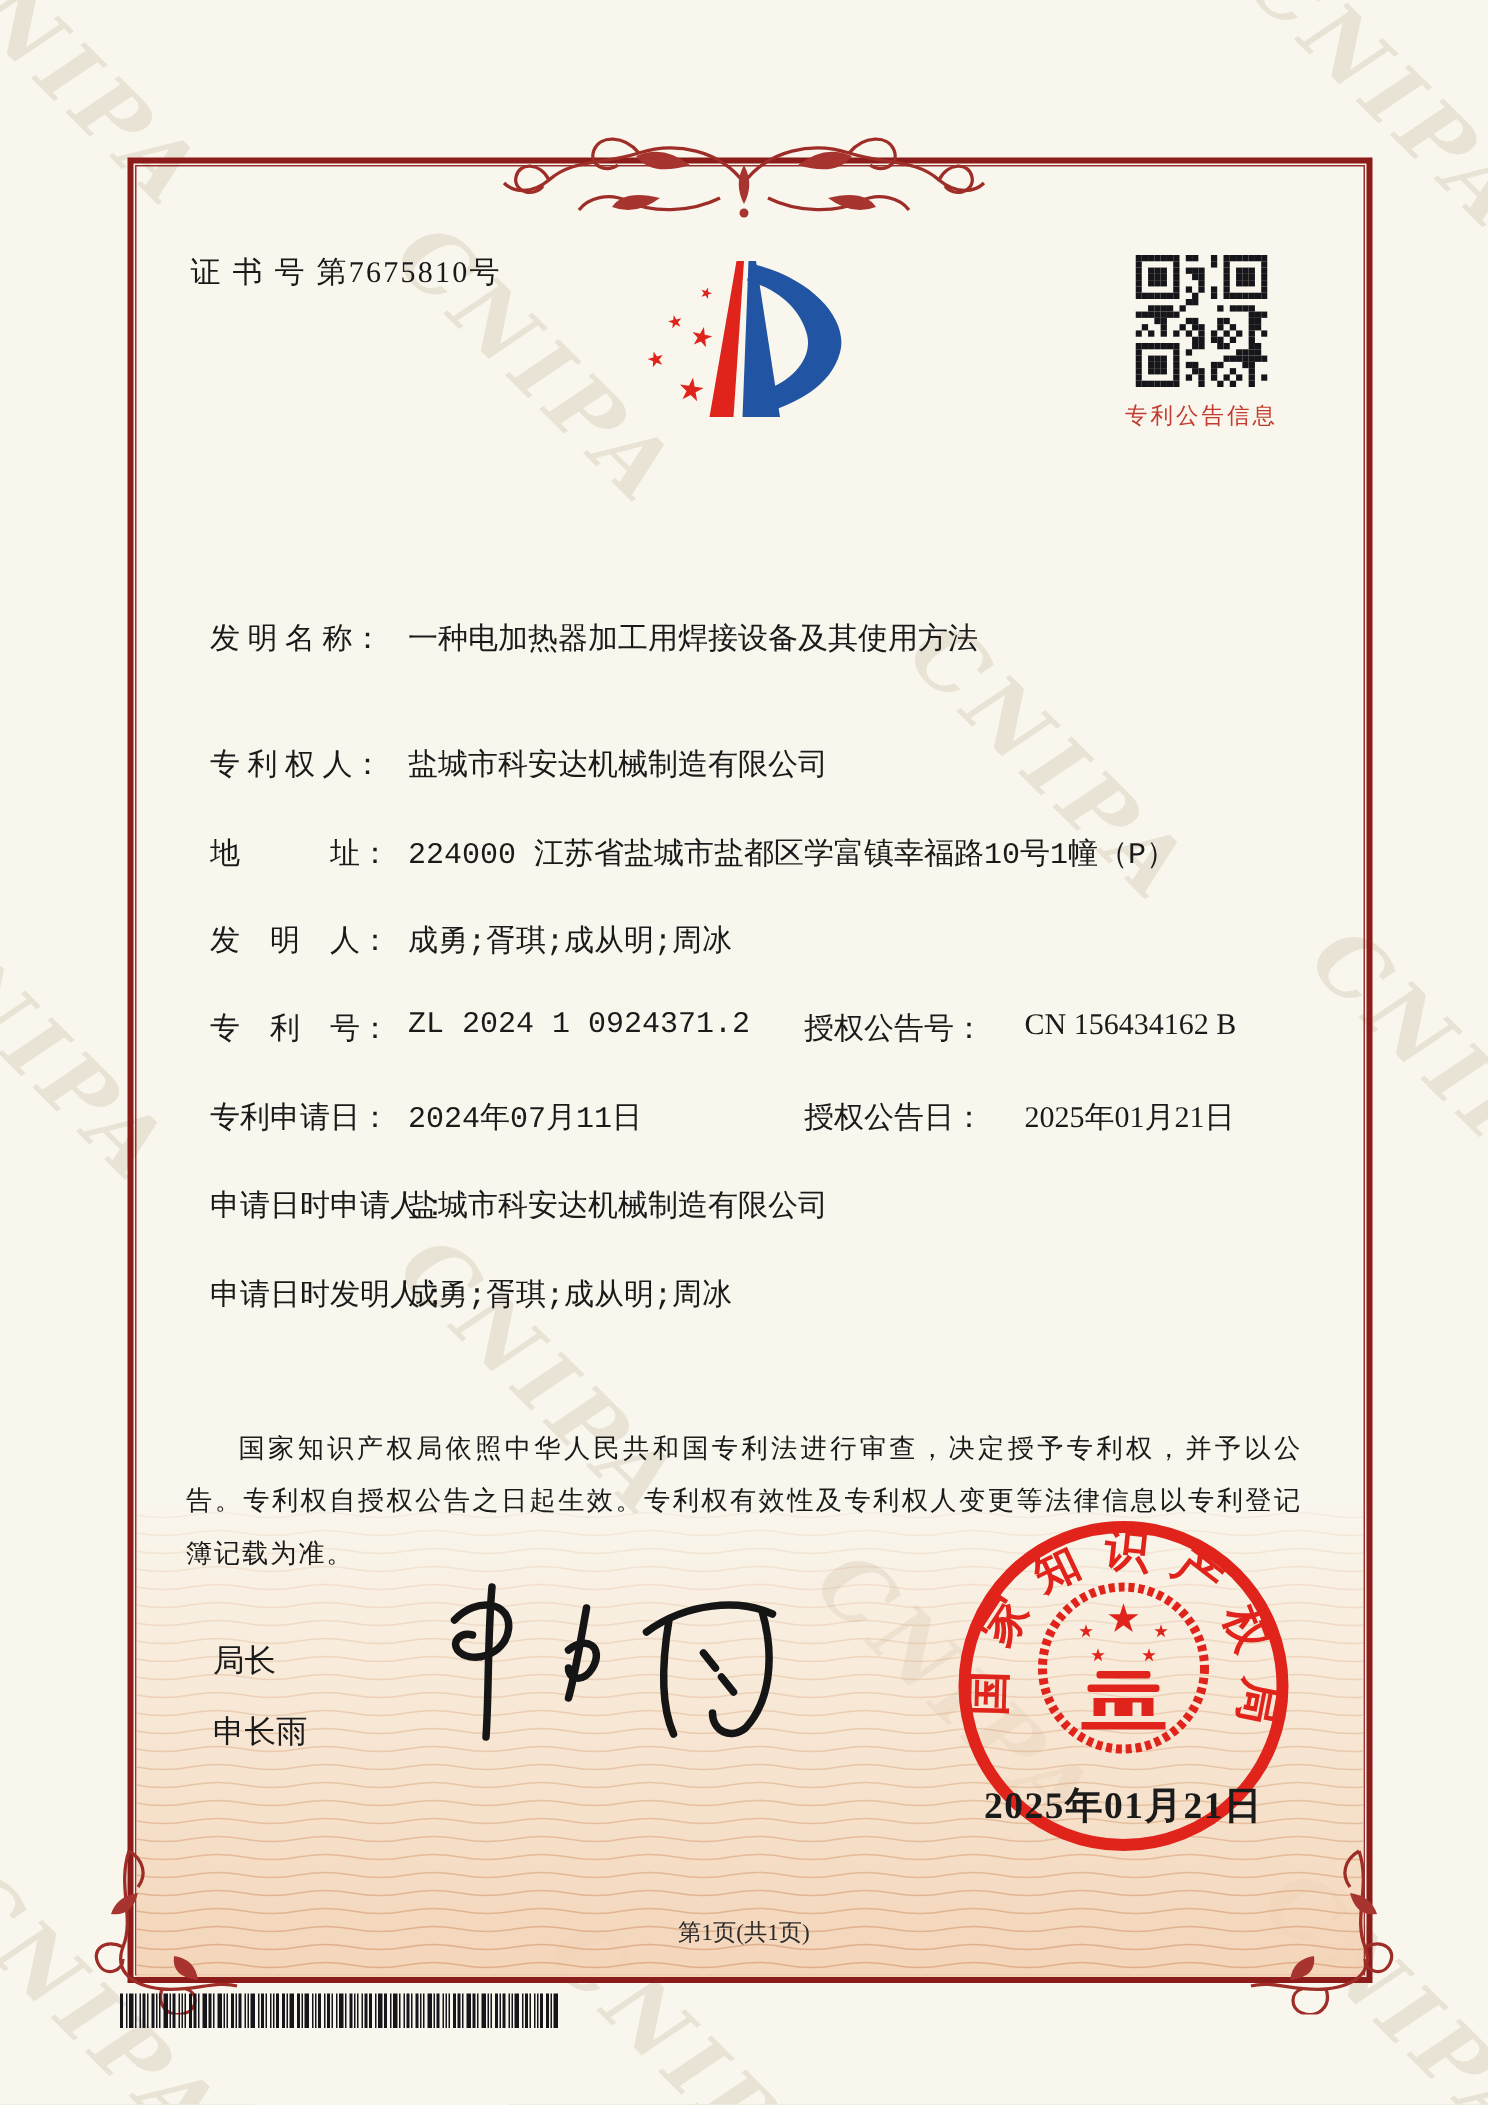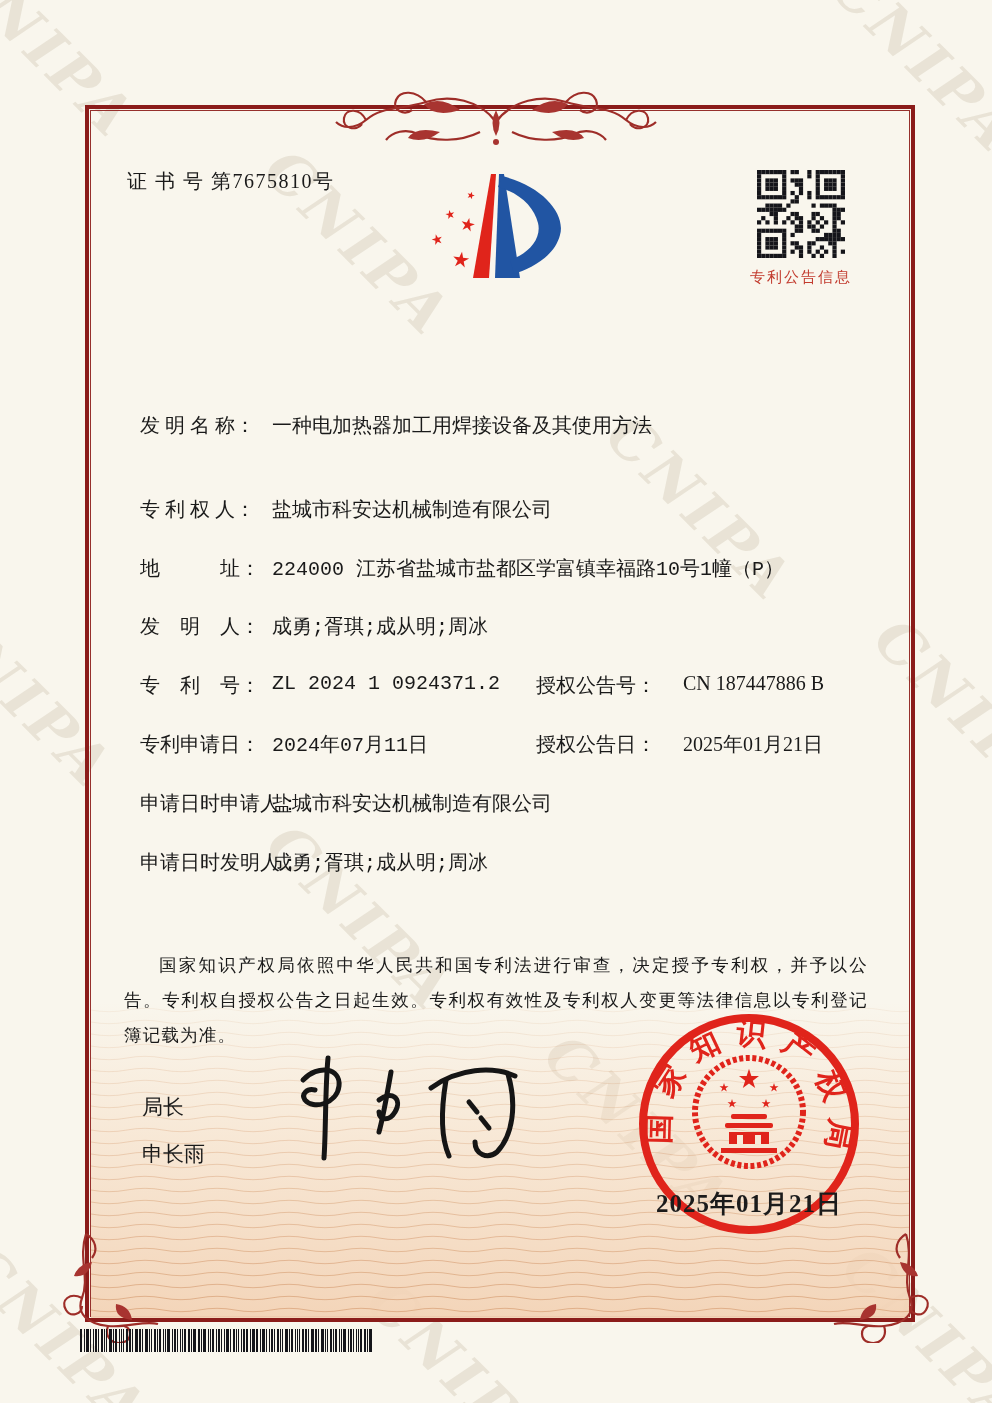--- a/index.html
+++ b/index.html
@@ -384,21 +384,21 @@
     <span class="fvalue">224000 江苏省盐城市盐都区学富镇幸福路10号1幢（P）</span>
   </div>
   <div class="frow" style="top:613px">
     <span class="flabel">发　明　人：</span>
     <span class="fvalue">成勇;胥琪;成从明;周冰</span>
   </div>
   <div class="frow" style="top:672px">
     <span class="flabel">专　利　号：</span>
     <span class="fvalue">ZL 2024 1 0924371.2</span>
     <span class="flabel2">授权公告号：</span>
-    <span class="fvalue2">CN 187447886 B</span>
+    <span class="fvalue2">CN 156434162 B</span>
   </div>
   <div class="frow" style="top:731px">
     <span class="flabel">专利申请日：</span>
     <span class="fvalue">2024年07月11日</span>
     <span class="flabel2">授权公告日：</span>
     <span class="fvalue2">2025年01月21日</span>
   </div>
   <div class="frow" style="top:790px">
     <span class="flabel">申请日时申请人：</span>
     <span class="fvalue">盐城市科安达机械制造有限公司</span>
@@ -447,20 +447,21 @@
         <rect x="92" y="115" width="48" height="5" rx="2"></rect>
         <rect x="96" y="124" width="40" height="12"></rect>
         <rect x="88" y="140" width="56" height="5"></rect>
       </g>
       <rect x="104" y="127" width="6" height="9" fill="#f7ead9"></rect>
       <rect x="122" y="127" width="6" height="9" fill="#f7ead9"></rect>
     </g>
     <text x="116" y="204" font-size="25" text-anchor="middle" fill="#1b1b1b" font-weight="600" style="letter-spacing:1px" font-family="Liberation Serif, DejaVu Serif, serif">2025年01月21日</text>
   </svg>
 
+  <div class="footer">第1页(共1页)</div>
 
   <div class="barcode" id="barcode">
       <i style="left:0px;width:2px"></i>
       <i style="left:4px;width:1px"></i>
       <i style="left:6px;width:3px"></i>
       <i style="left:10px;width:1px"></i>
       <i style="left:13px;width:1px"></i>
       <i style="left:15px;width:2px"></i>
       <i style="left:18px;width:1px"></i>
       <i style="left:21px;width:2px"></i>

